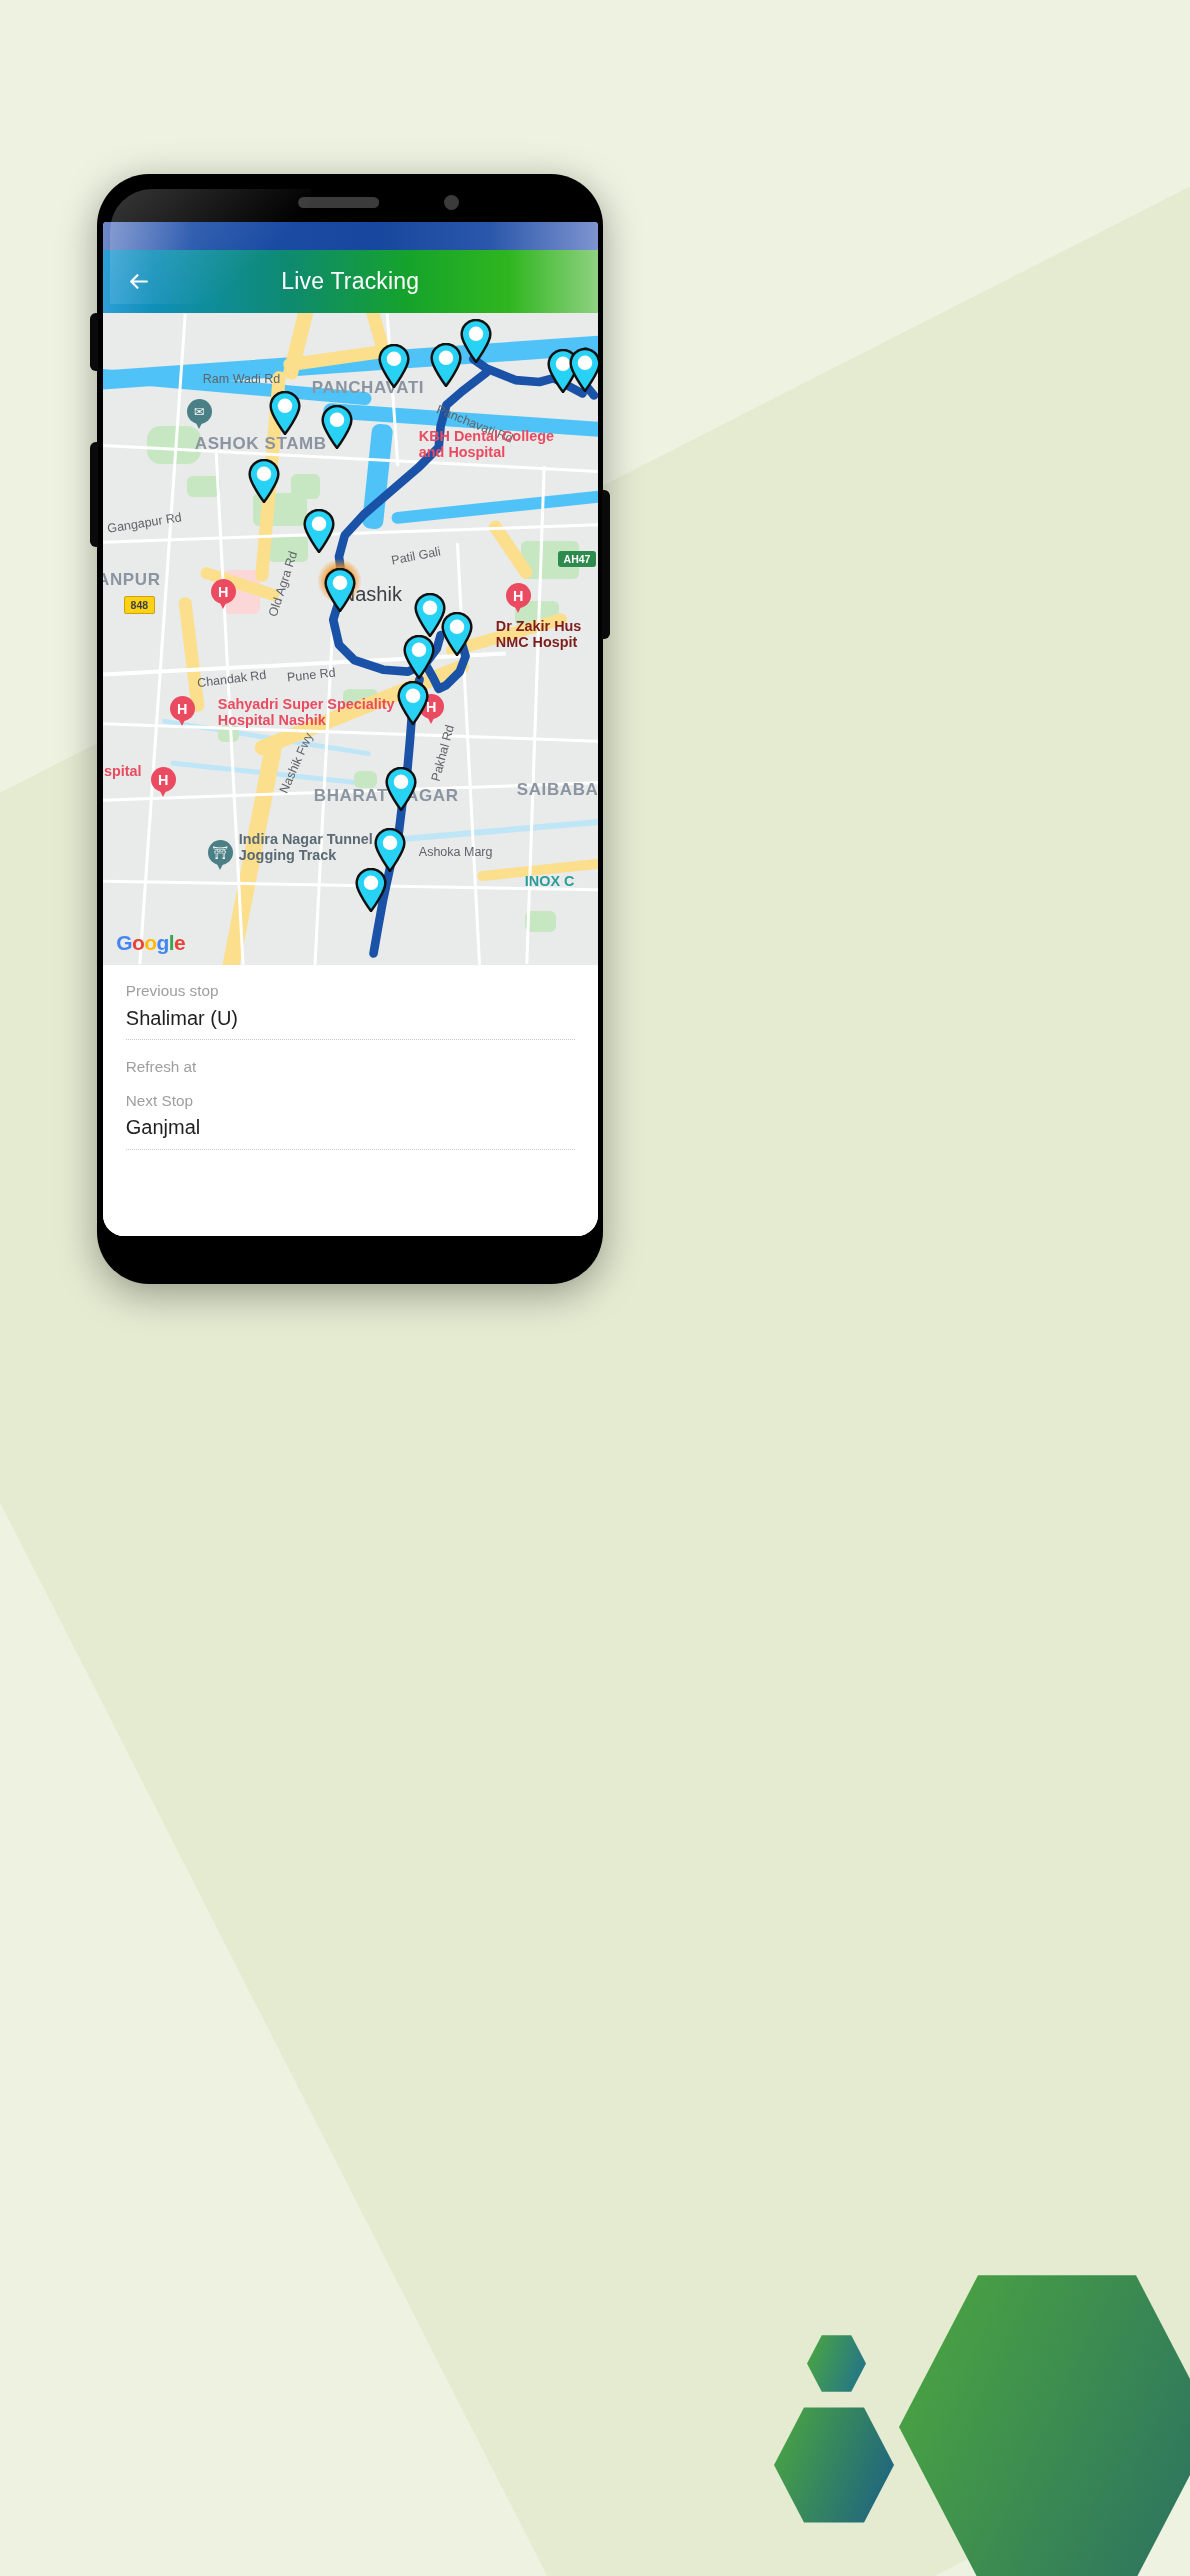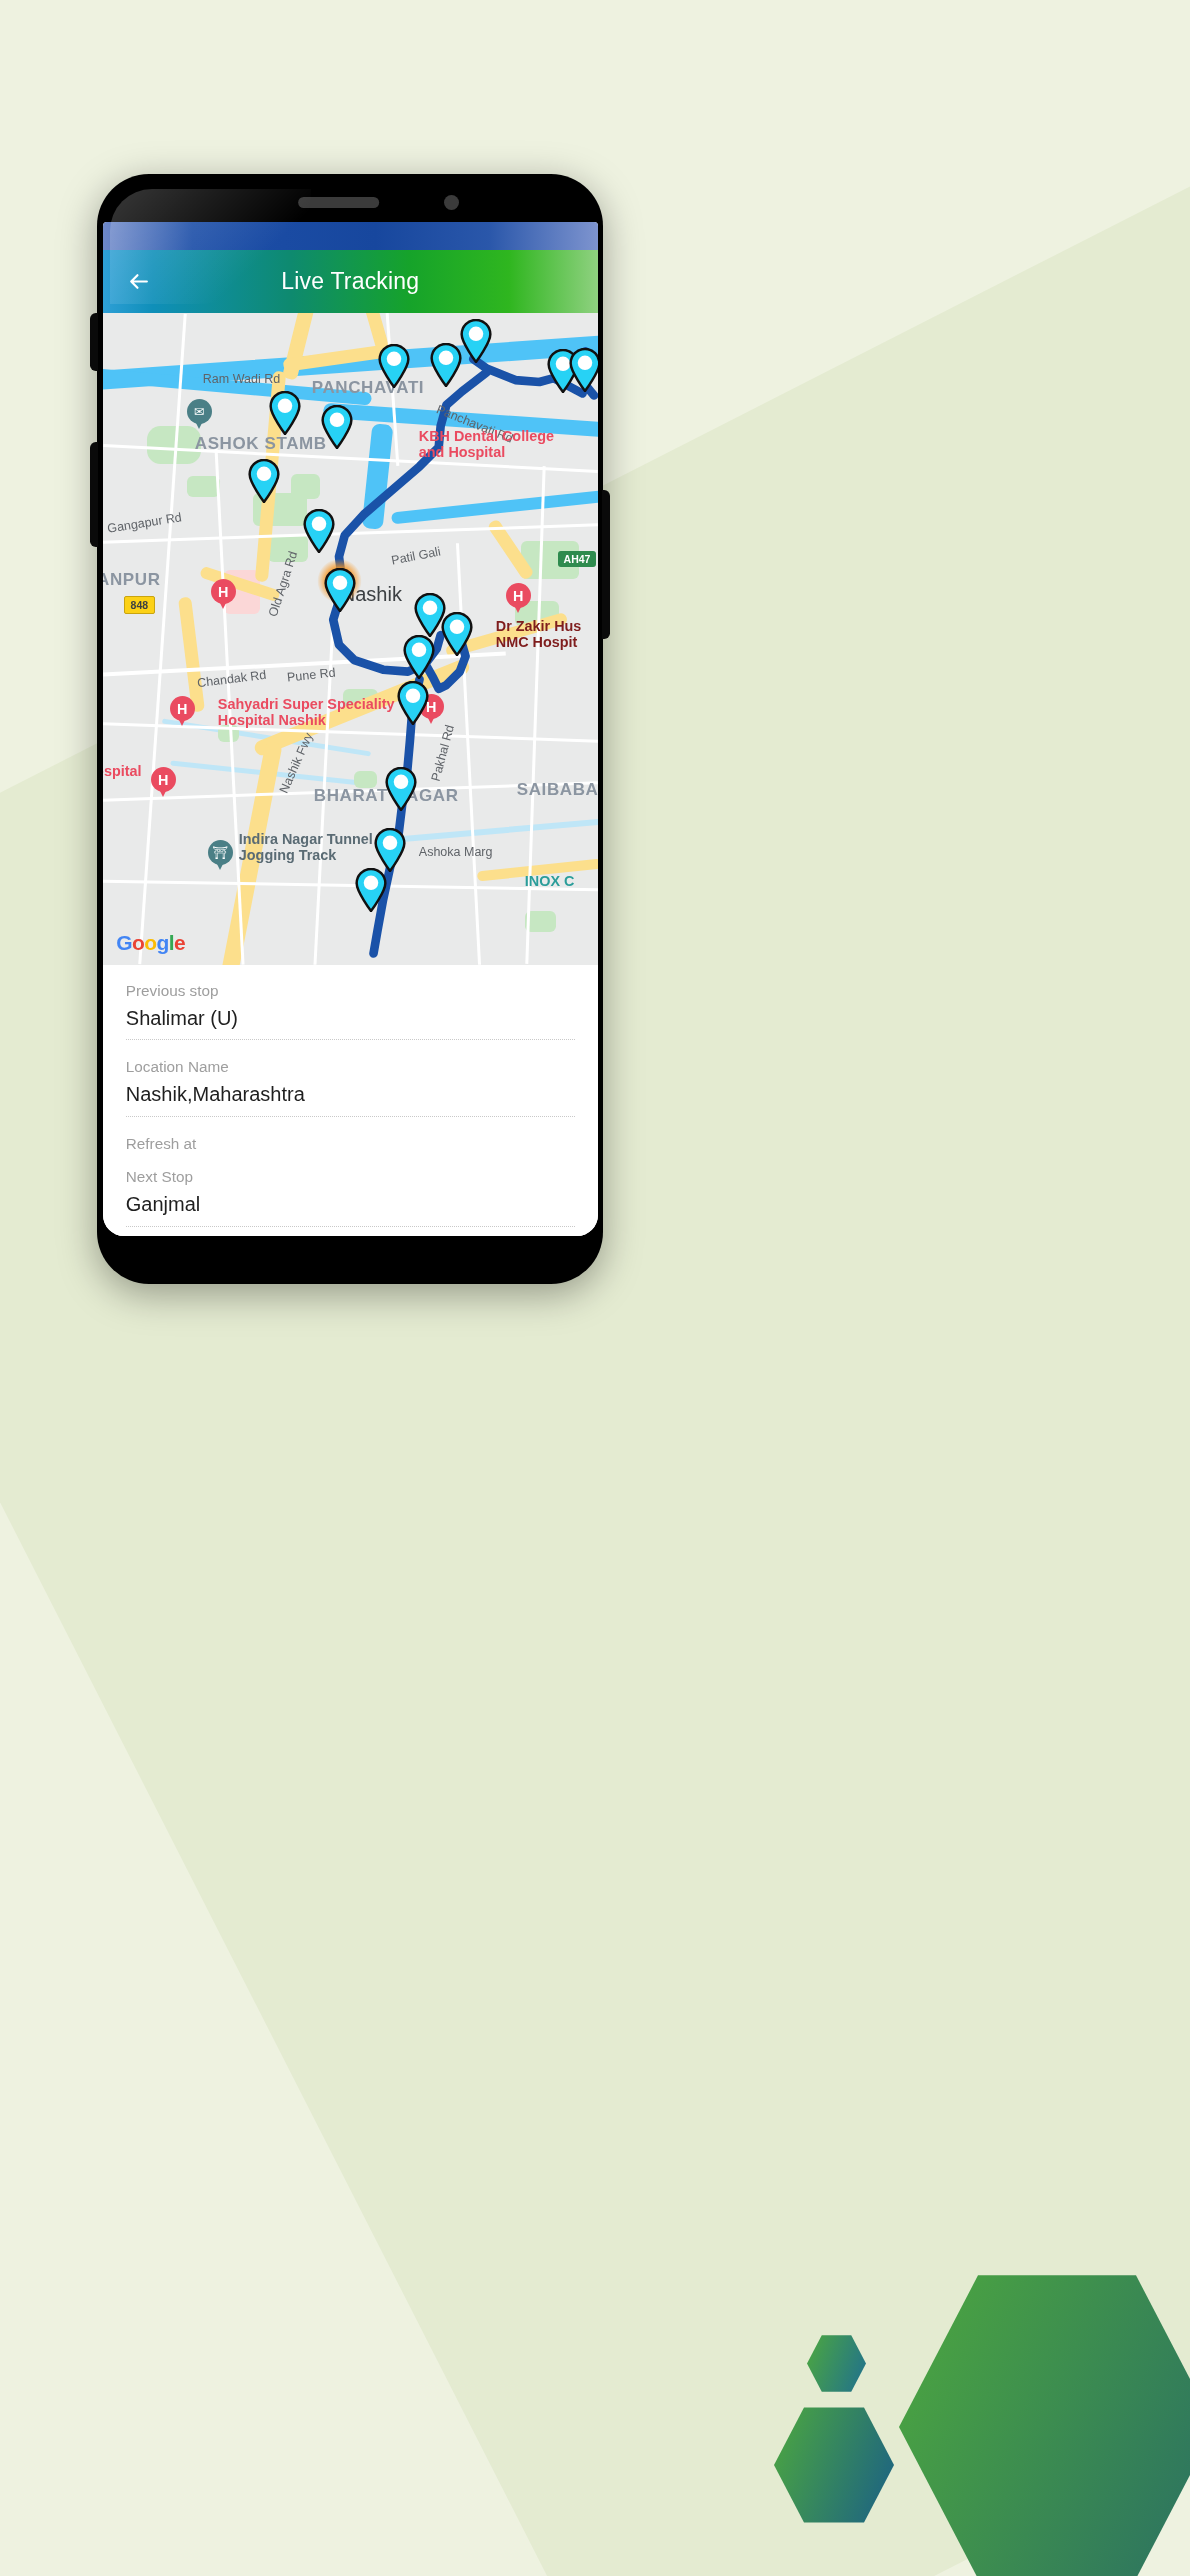--- a/index.html
+++ b/index.html
@@ -506,25 +506,20 @@
         </div>
       </div>
 
       <div id="details">
           <div class="field">
             <div class="field-label">Previous stop</div>
             <div class="field-value">Shalimar (U)</div>
             <div class="dotted"></div>
           </div>
           <div class="field">
-            <div class="field-label">Location Name</div>
-            <div class="field-value">Nashik,Maharashtra</div>
-            <div class="dotted"></div>
-          </div>
-          <div class="field">
             <div class="field-label">Refresh at</div>
           </div>
           <div class="field">
             <div class="field-label">Next Stop</div>
             <div class="field-value">Ganjmal</div>
             <div class="dotted"></div>
           </div>
         </div>
 
     </div>

